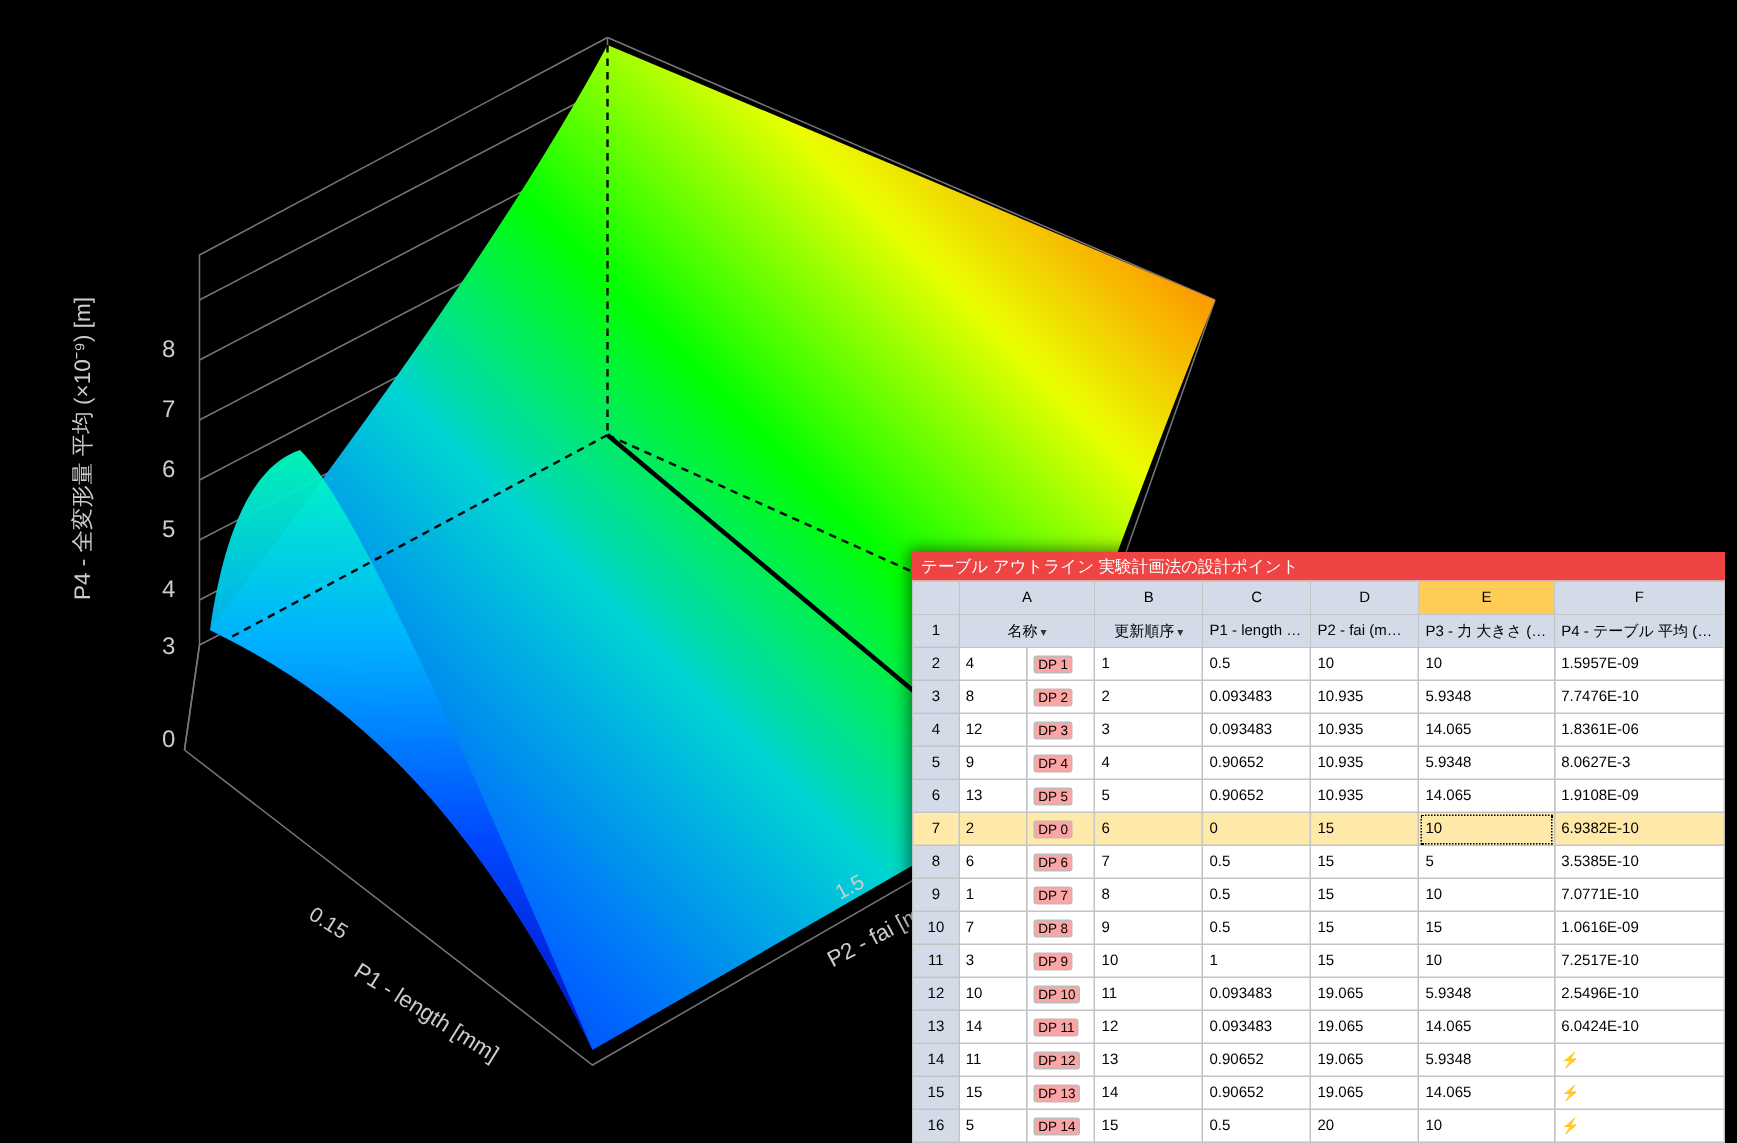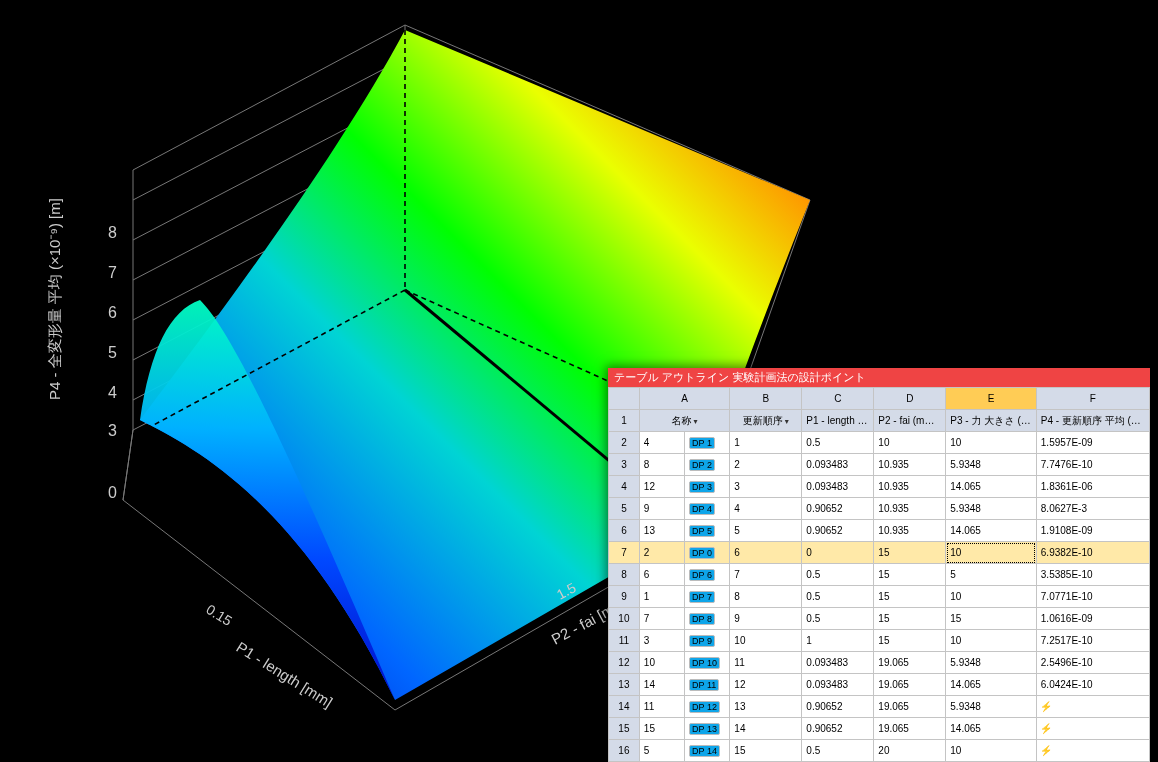--- a/index.html
+++ b/index.html
@@ -59,21 +59,21 @@
     background: #ffcc55;
   }
   td.rownum {
     background: #d4dbe8;
     text-align: center;
     width: 28px;
   }
   tr.highlight td { background: #ffe9a8; }
   tr.highlight td.rownum { background: #ffe9a8; }
   .dp-chip {
-    background: #0ea5e9;
+    background: #fca5a5;
     border: 1px solid #bbb;
     border-radius: 2px;
     padding: 0 2px;
     font-size: 9px;
     display: inline-block;
   }
   .filter-icon::after {
     content: "▾";
     font-size: 8px;
     color: #333;
@@ -208,21 +208,21 @@
         <th class="col-e">E</th>
         <th>F</th>
       </tr>
       <tr>
         <td class="rownum">1</td>
         <th colspan="2"><span>名称</span><span class="filter-icon"></span></th>
         <th><span>更新順序</span><span class="filter-icon"></span></th>
         <th><span>P1 - length (mm)</span></th>
         <th><span>P2 - fai (mm)</span><span class="filter-icon"></span></th>
         <th><span>P3 - 力 大きさ (N)</span><span class="filter-icon"></span></th>
-        <th><span>P4 - 更新順序 平均 (m)</span><span class="filter-icon"></span></th>
+        <th><span>P4 - テーブル 平均 (m)</span><span class="filter-icon"></span></th>
       </tr>
     </thead>
     <tbody id="dp-body">
         <tr>
           <td class="rownum">2</td>
           <td>4</td>
           <td><span class="dp-chip">DP 1</span></td>
           <td>1</td>
           <td>0.5</td>
           <td>10</td>

